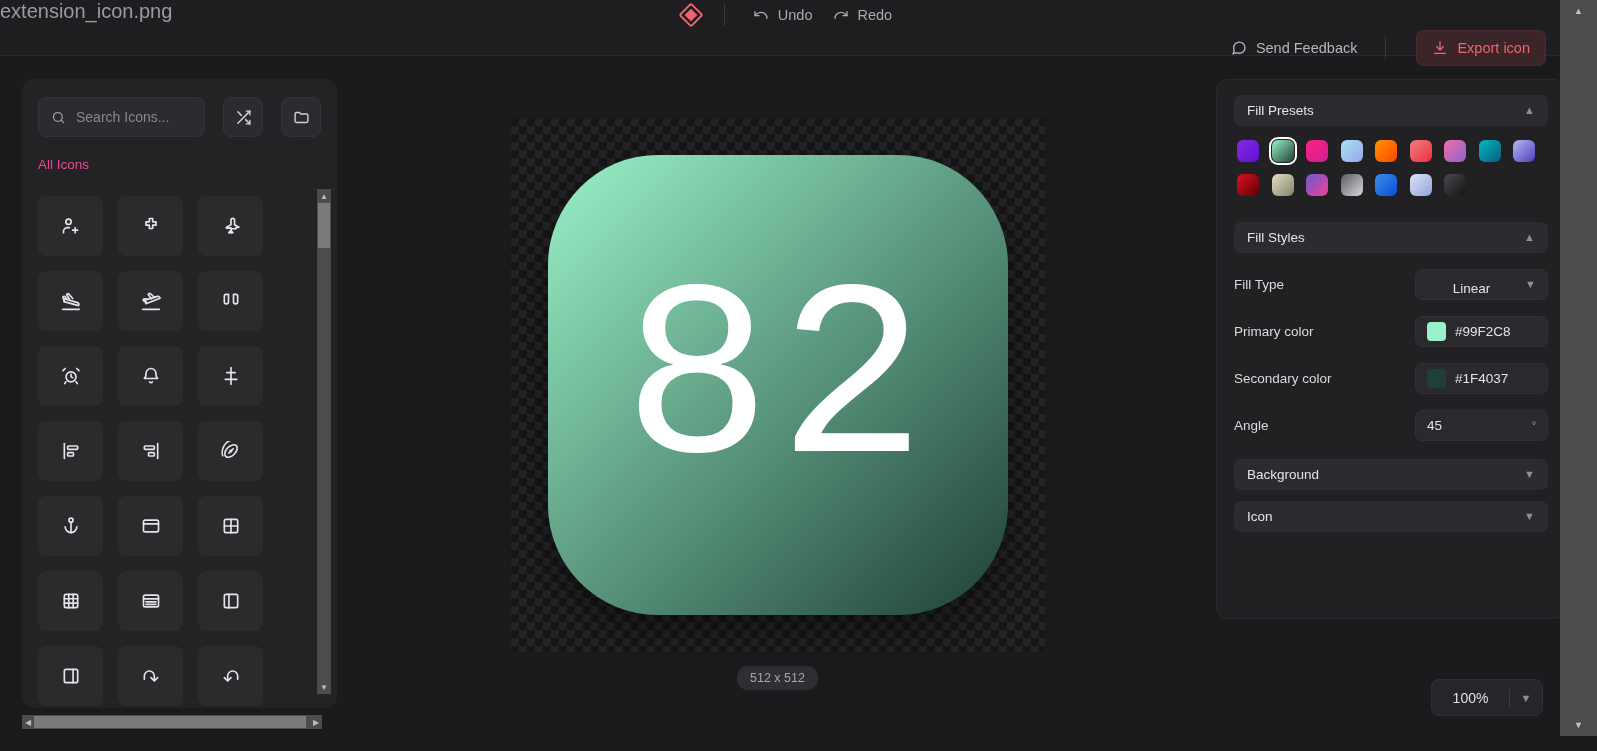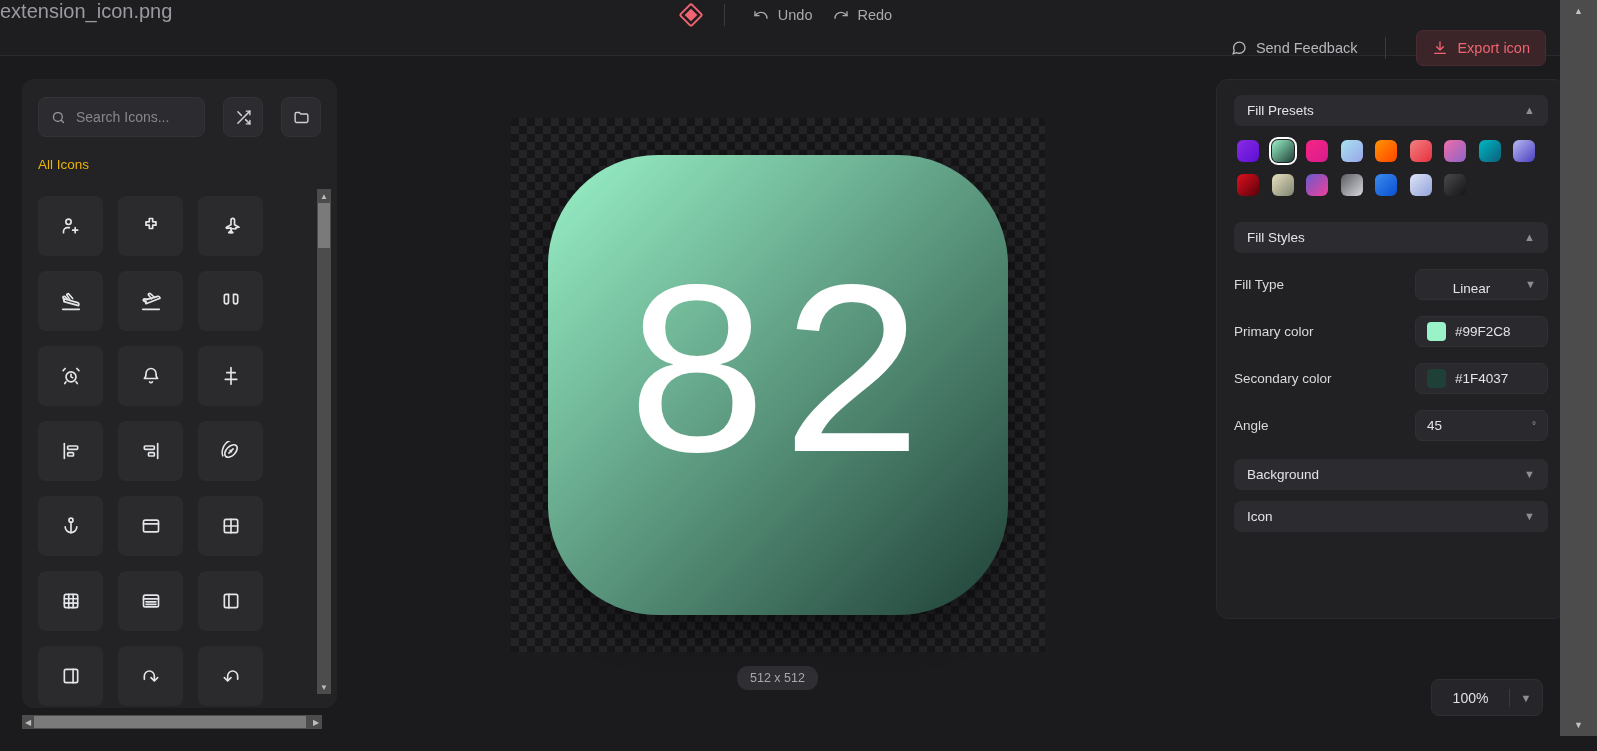--- a/index.html
+++ b/index.html
@@ -61,21 +61,21 @@
     background: transparent; border: none; outline: none;
     color: #d2d3d6; font-size: 14px; width: 100%;
     font-family: "Liberation Sans", sans-serif;
   }
   .search-box input::placeholder { color: #86878c; }
   .sq-btn {
     width: 40px; height: 40px; background: #2c2c30; border: 1px solid #333337;
     border-radius: 8px; display: flex; align-items: center; justify-content: center;
     cursor: pointer; color: #cfd0d3;
   }
-  .all-icons-label { color: #eab308; font-size: 13.5px; padding: 20px 0 0 16px; }
+  .all-icons-label { color: #ec4899; font-size: 13.5px; padding: 20px 0 0 16px; }
 
   .grid-scroll-area {
     position: absolute; left: 0; top: 107px; width: 315px; height: 522px;
     overflow: hidden;
   }
   .icon-grid {
     display: grid; grid-template-columns: repeat(3, 65px);
     gap: 15px; padding: 10px 0 0 16px;
   }
   .icon-cell {

